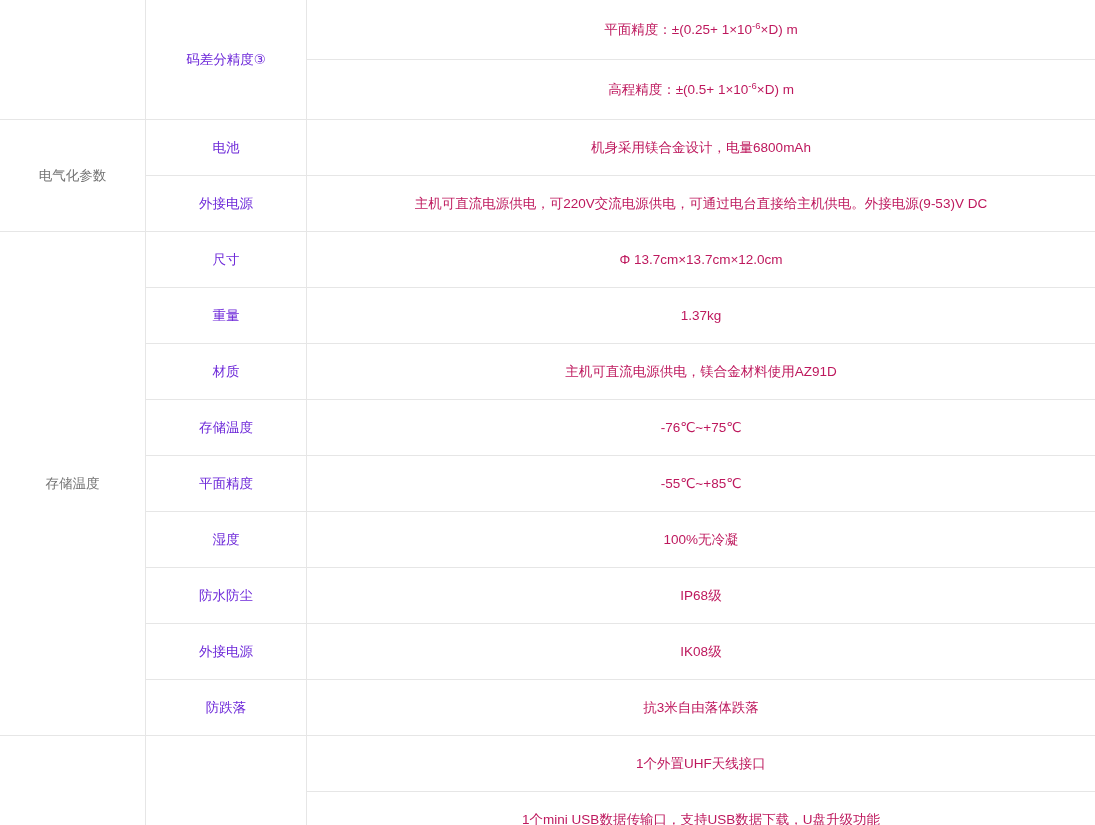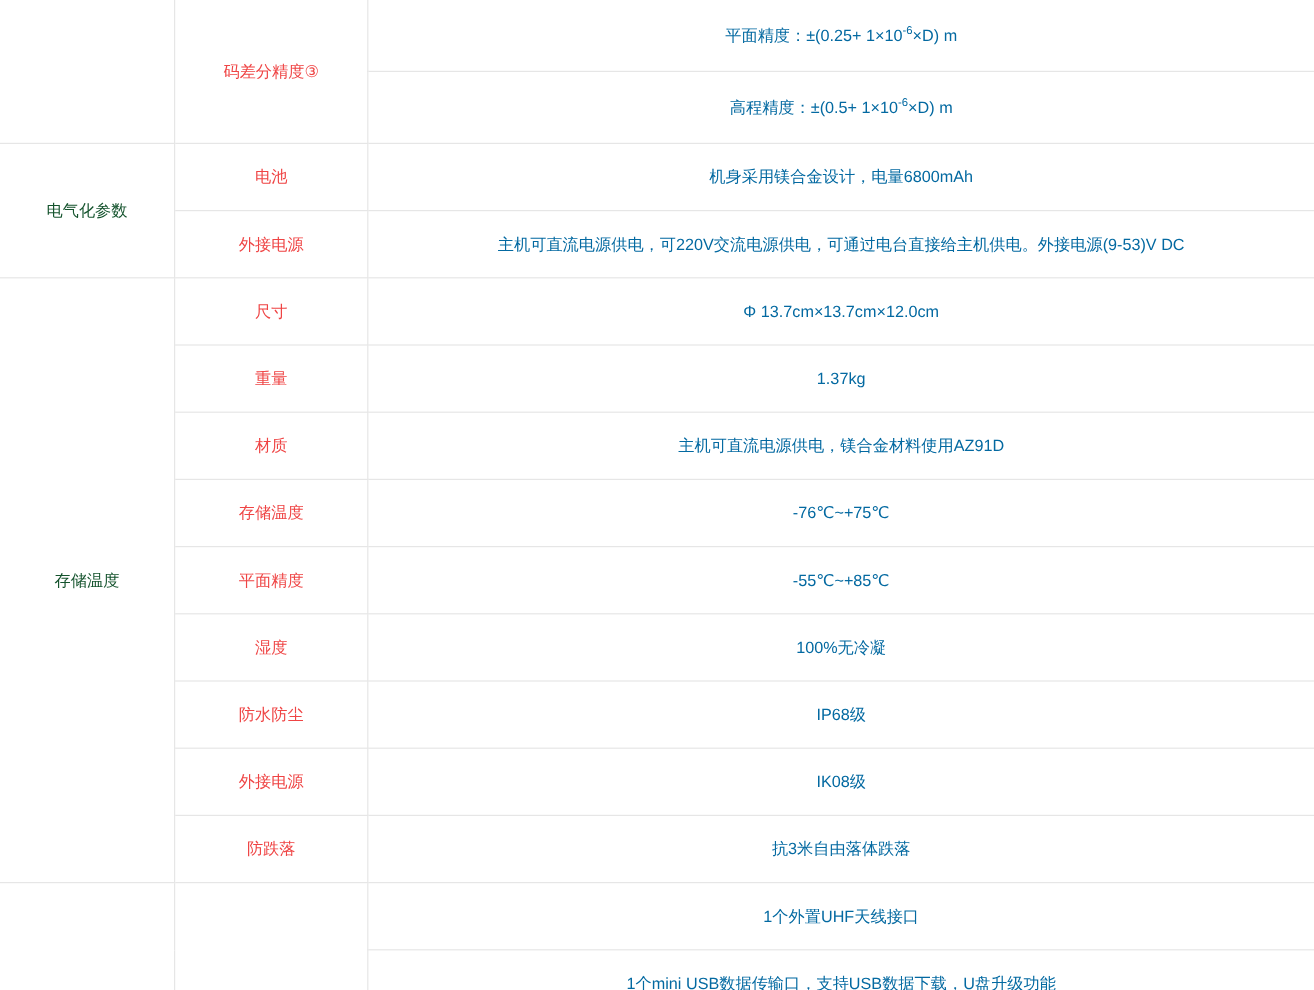--- a/index.html
+++ b/index.html
@@ -24,29 +24,29 @@
     border-bottom: 1px solid #e6e6e6;
     padding: 0 10px;
     vertical-align: middle;
     text-align: center;
     line-height: 1.6;
     color: #555555;
   }
   td.col-group {
     width: 125px;
     border-right: 1px solid #e6e6e6;
-    color: #14532d;
+    color: #737373;
   }
   td.col-param {
     width: 140px;
     border-right: 1px solid #e6e6e6;
-    color: #ef4444;
+    color: #6d28d9;
   }
   td.col-value {
-    color: #0369a1;
+    color: #be185d;
     padding-left: 22px;
     padding-right: 22px;
   }
   td.no-border-bottom {
     border-bottom: none;
   }
   td.blank {
     border-right: 1px solid #e6e6e6;
     border-bottom: none;
   }

